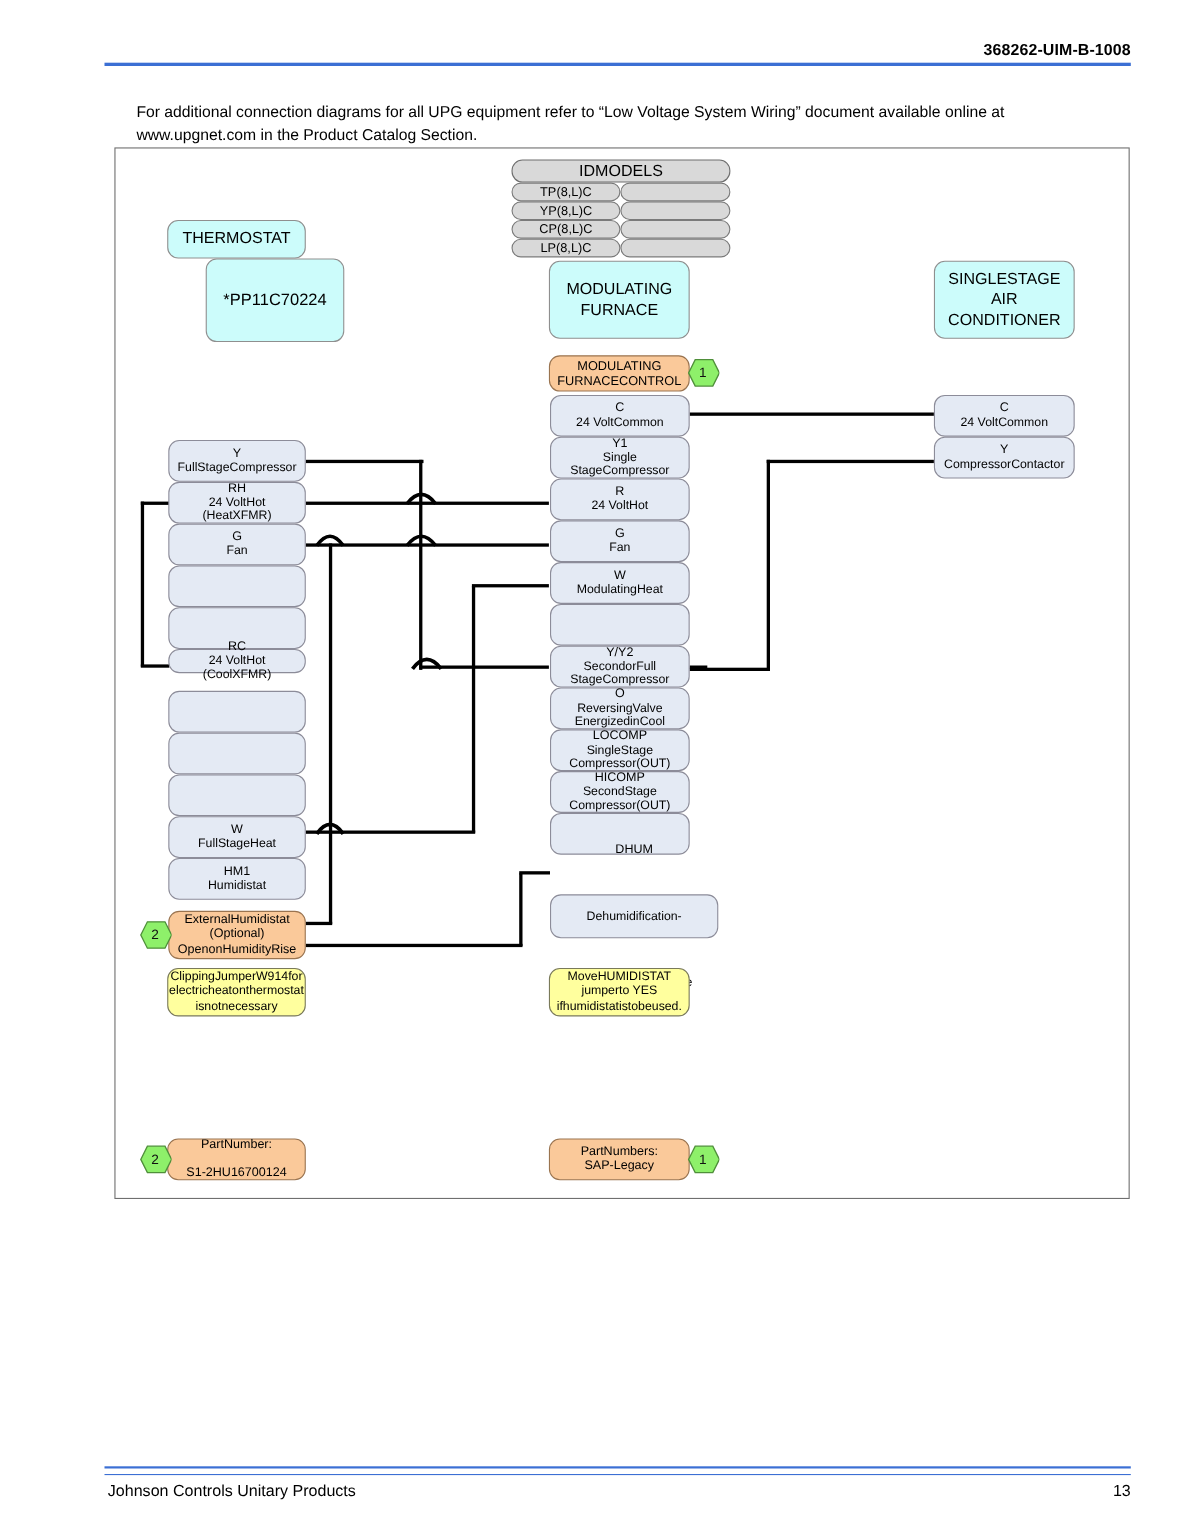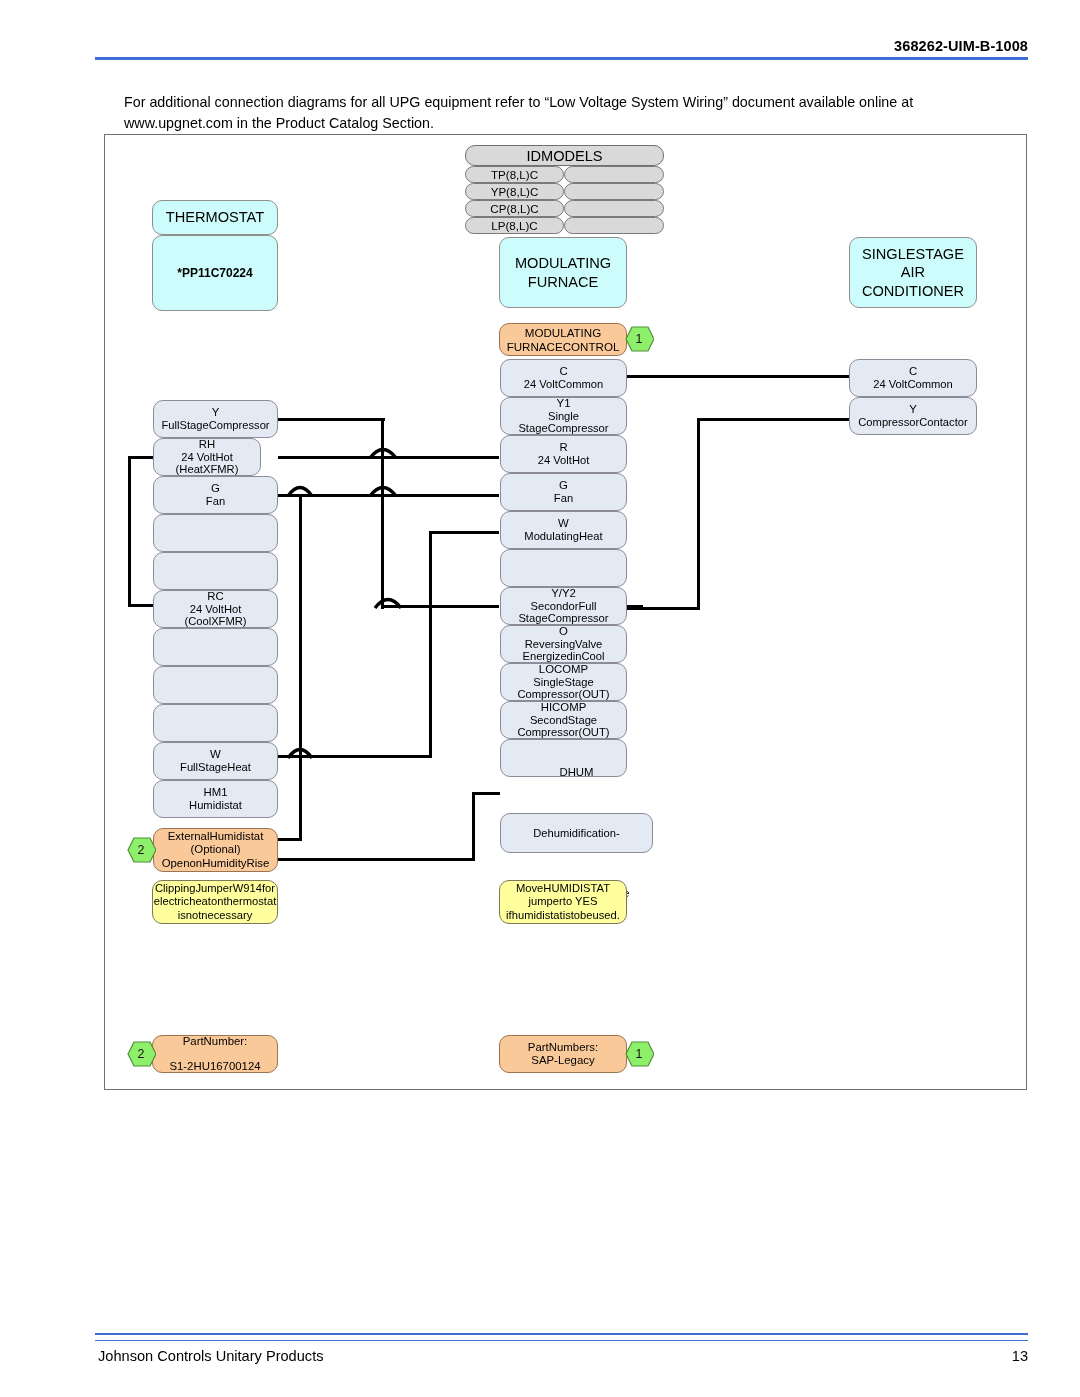--- a/index.html
+++ b/index.html
@@ -22,21 +22,21 @@
 
   
   .frame{position:absolute;left:104px;top:134px;width:921px;height:954px;
          border:1.4px solid #6f6f6f;background:#fff;}
 
   
   .box{position:absolute;box-sizing:border-box;border-radius:10px;}
   .cyan{background:#ccfcfb;border:1.6px solid #8f8f8f;
         display:flex;align-items:center;justify-content:center;
         text-align:center;font-size:14.6px;line-height:18.5px;}
-  .cyan.bold{font-weight:bold;font-size:12px;}
+  .cyan.bold{font-weight:normal;font-size:15px;margin-left:35px;}
 
   .gray-hdr{background:#d9d9d9;border:1.4px solid #6f6f6f;
             display:flex;align-items:center;justify-content:center;
             font-size:14.6px;}
   .gray-cell{background:#d9d9d9;border:1.2px solid #7a7a7a;
              display:flex;align-items:center;justify-content:center;
              font-size:11.6px;}
   .gray-blank{background:#d9d9d9;border:1.2px solid #7a7a7a;}
 
   .term{background:#e4eaf4;border:1px solid #8c8c99;
@@ -173,32 +173,32 @@
     <path d="M2,14 Q14,-3 26,14" fill="none" stroke="#000" stroke-width="3.4"></path>
   </svg>
   <svg class="jump" style="left:373px;top:594px;width:30px;height:16px;" viewBox="0 0 30 16">
     <path d="M2,14 Q15,-3 28,14" fill="none" stroke="#000" stroke-width="3.4"></path>
   </svg>
 
   <div class="box term" style="left:153px;top:400px;width:125px;height:38px;">
     <div class="t1">Y</div>
     <div class="t2">FullStageCompressor</div>
   </div>
-  <div class="box term" style="left:153px;top:438px;width:108px;height:38px;">
+  <div class="box term" style="left:153px;top:438px;width:125px;height:38px;">
     <div class="t1">RH</div>
     <div class="t2">24 VoltHot</div>
     <div class="t2">(HeatXFMR)</div>
   </div>
   <div class="box term" style="left:153px;top:476px;width:125px;height:38px;">
     <div class="t1">G</div>
     <div class="t2">Fan</div>
   </div>
   <div class="box term-blank" style="left:153px;top:514px;width:125px;height:38px;"></div>
   <div class="box term-blank" style="left:153px;top:552px;width:125px;height:38px;"></div>
-  <div class="box term" style="left:153px;top:590px;width:125px;height:38px;">
+  <div class="box term" style="left:153px;top:590px;width:125px;height:22px;">
     <div class="t1">RC</div>
     <div class="t2">24 VoltHot</div>
     <div class="t2">(CoolXFMR)</div>
   </div>
   <div class="box term-blank" style="left:153px;top:628px;width:125px;height:38px;"></div>
   <div class="box term-blank" style="left:153px;top:666px;width:125px;height:38px;"></div>
   <div class="box term-blank" style="left:153px;top:704px;width:125px;height:38px;"></div>
   <div class="box term" style="left:153px;top:742px;width:125px;height:38px;">
     <div class="t1">W</div>
     <div class="t2">FullStageHeat</div>

